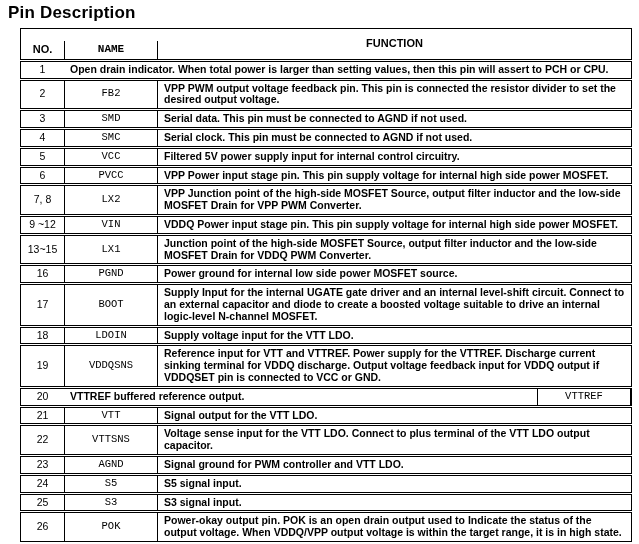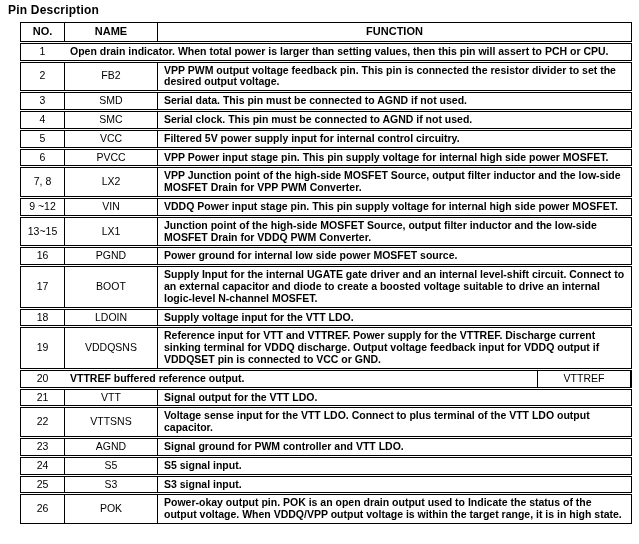--- a/index.html
+++ b/index.html
@@ -6,21 +6,21 @@
     margin: 0;
     padding: 0;
     background: #ffffff;
     width: 639px;
     height: 544px;
     overflow: hidden;
     font-family: "Liberation Sans", sans-serif;
     color: #000000;
   }
   .page-title {
-    font-size: 12px;
+    font-size: 17px;
     font-weight: bold;
     margin: 3px 0 5px 8px;
     letter-spacing: 0.2px;
   }
   .pin-table {
     margin-left: 20px;
     width: 612px;
     box-sizing: border-box;
   }
   .row {
@@ -47,20 +47,21 @@
   .cell.name {
     width: 94px;
     flex: 0 0 94px;
     display: flex;
     align-items: center;
     justify-content: center;
     text-align: left;
     padding: 2px 1px;
     border-left: 1.4px solid #000000;
     border-right: 1.4px solid #000000;
+    font-family: Liberation Mono, monospace;
   }
   .cell.fn {
     flex: 1 1 auto;
     padding: 2px 6px;
     text-align: left;
     font-weight: bold;
   }
   .header-row .cell {
     font-weight: bold;
     font-size: 11px;
@@ -68,20 +69,21 @@
   .header-row .cell.fn {
     display: flex;
     align-items: center;
     justify-content: center;
     text-align: left;
     padding: 3px 1px;
   }
   .header-row .cell.no,
   .header-row .cell.name {
     padding: 3px 1px;
+    margin-top: 12px;
   }
 </style>
 </head>
 <body>
 
 <div class="page-title">Pin Description</div>
 
 <div class="pin-table">
 
   <div class="row header-row">

